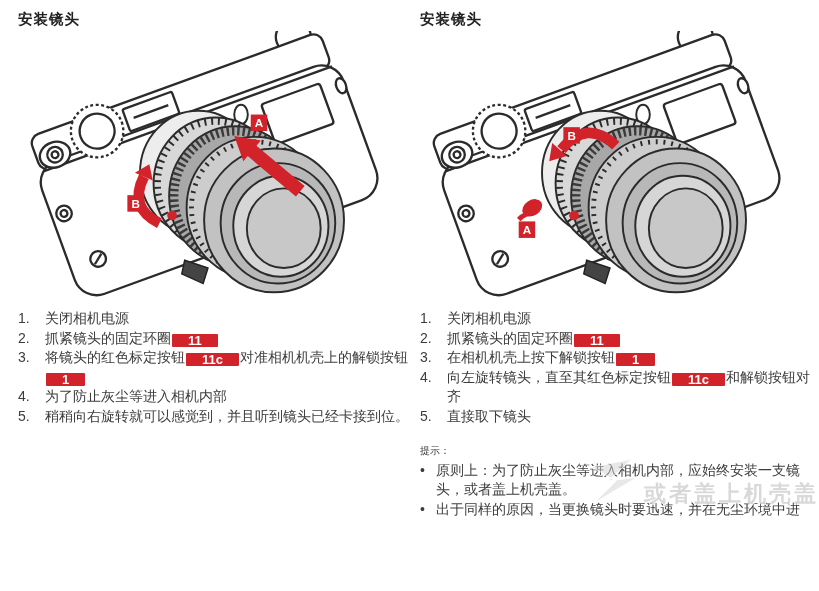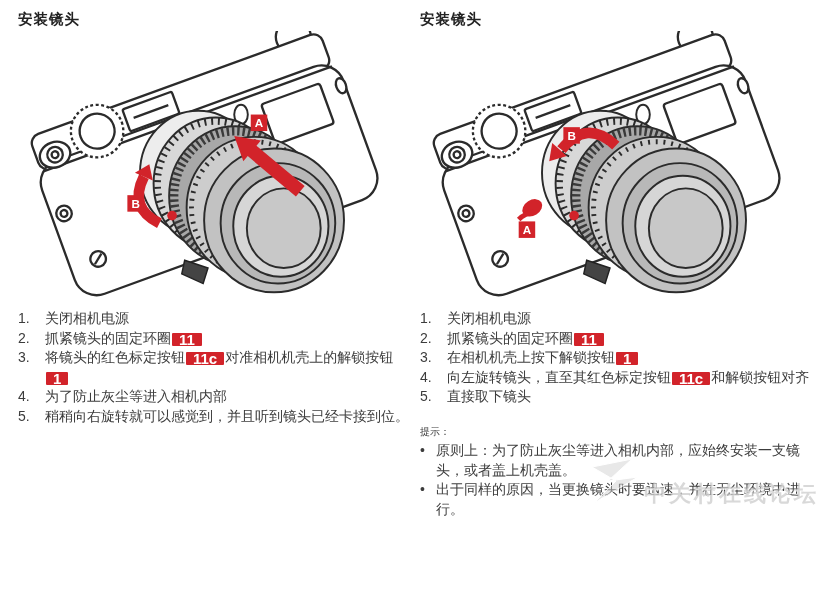--- a/index.html
+++ b/index.html
@@ -21,22 +21,22 @@
   .steps { margin-top: 6px; }
   .step-row { display: flex; align-items: flex-start; }
   .step-num {
     flex: 0 0 27px; font-size: 14px; color: var(--text); line-height: 19.5px;
   }
   .step-text {
     flex: 1 1 auto; font-size: 14px; color: var(--text); line-height: 19.5px;
   }
   .ref-badge {
     display: inline-block; background: var(--red); color: #fff;
-    font-size: 15px; font-weight: bold; line-height: 13px;
-    padding: 0 7px; margin: 0 1px; vertical-align: -2px; border-radius: 1px;
+    font-size: 13px; font-weight: bold; line-height: 13px;
+    padding: 0 16px; margin: 0 1px; vertical-align: -2px; border-radius: 1px;
   }
   .tips { margin-top: 15px; }
   .tips-title { font-size: 10px; color: var(--text); line-height: 19.5px; }
   .tip-row { display: flex; align-items: flex-start; }
   .tip-bullet { flex: 0 0 16px; font-size: 14px; color: var(--text); line-height: 19.5px; }
   .tip-text { flex: 1 1 auto; font-size: 14px; color: var(--text); line-height: 19.5px; }
   .watermark {
     position: absolute; right: 0px; bottom: 16px;
     display: flex; align-items: flex-end; gap: 2px;
     pointer-events: none; opacity: .85;
@@ -209,17 +209,17 @@
           </div>
         </div>
     </div>
   </section>
 
   <div class="watermark">
     <svg width="56" height="52" viewBox="0 0 56 52">
       <path d="M6 14 L46 6 L22 28 L52 24 L8 50 L30 28 Z" fill="rgba(205,205,205,0.55)" stroke="#fff" stroke-width="1"></path>
     </svg>
     <div class="wm-lines">
-      <div class="wm-cn">中关村在线论坛</div>
+      <div class="wm-cn">或者盖上机壳盖</div>
     </div>
   </div>
 
 </div>
 
 </body></html>

